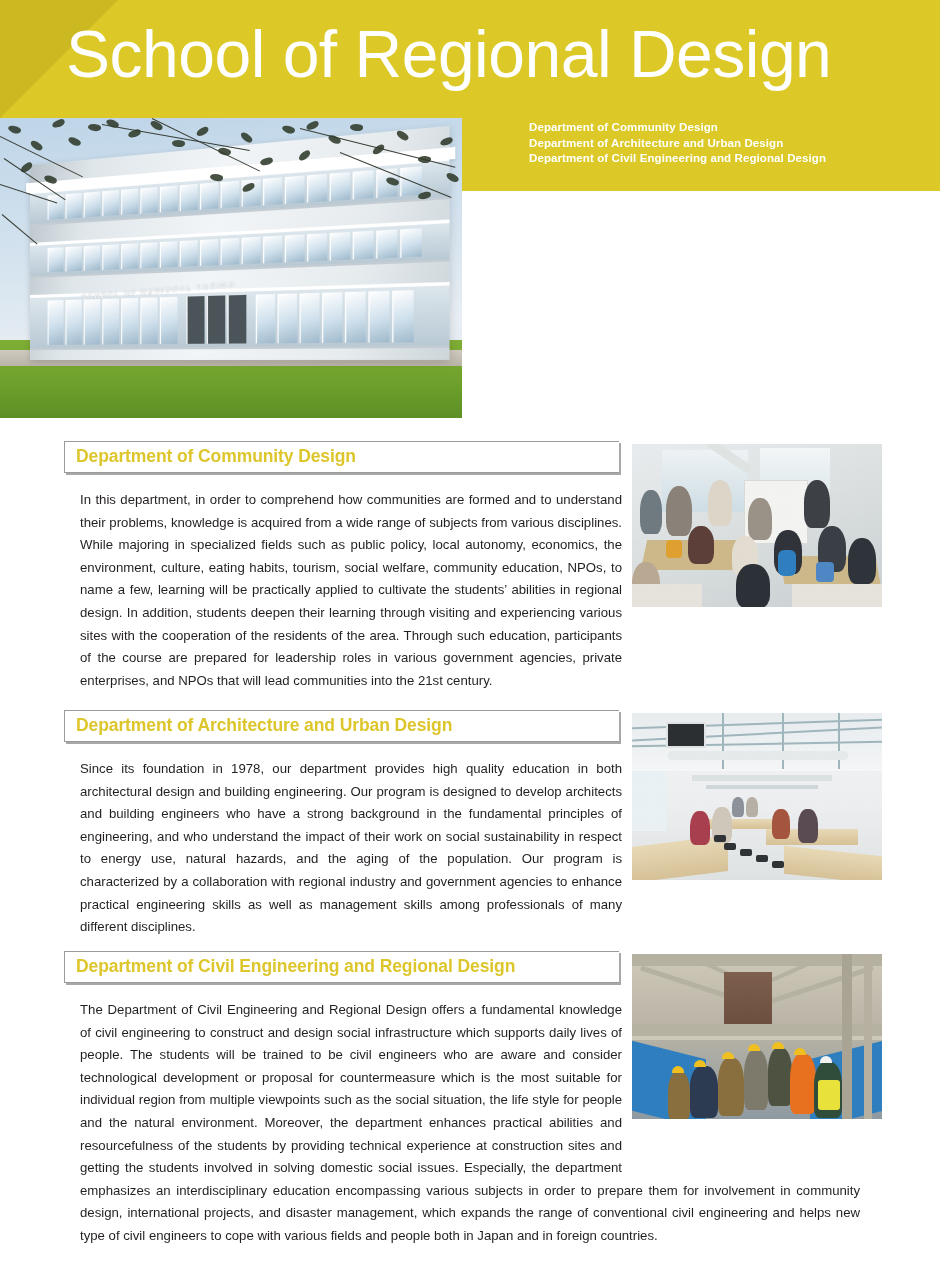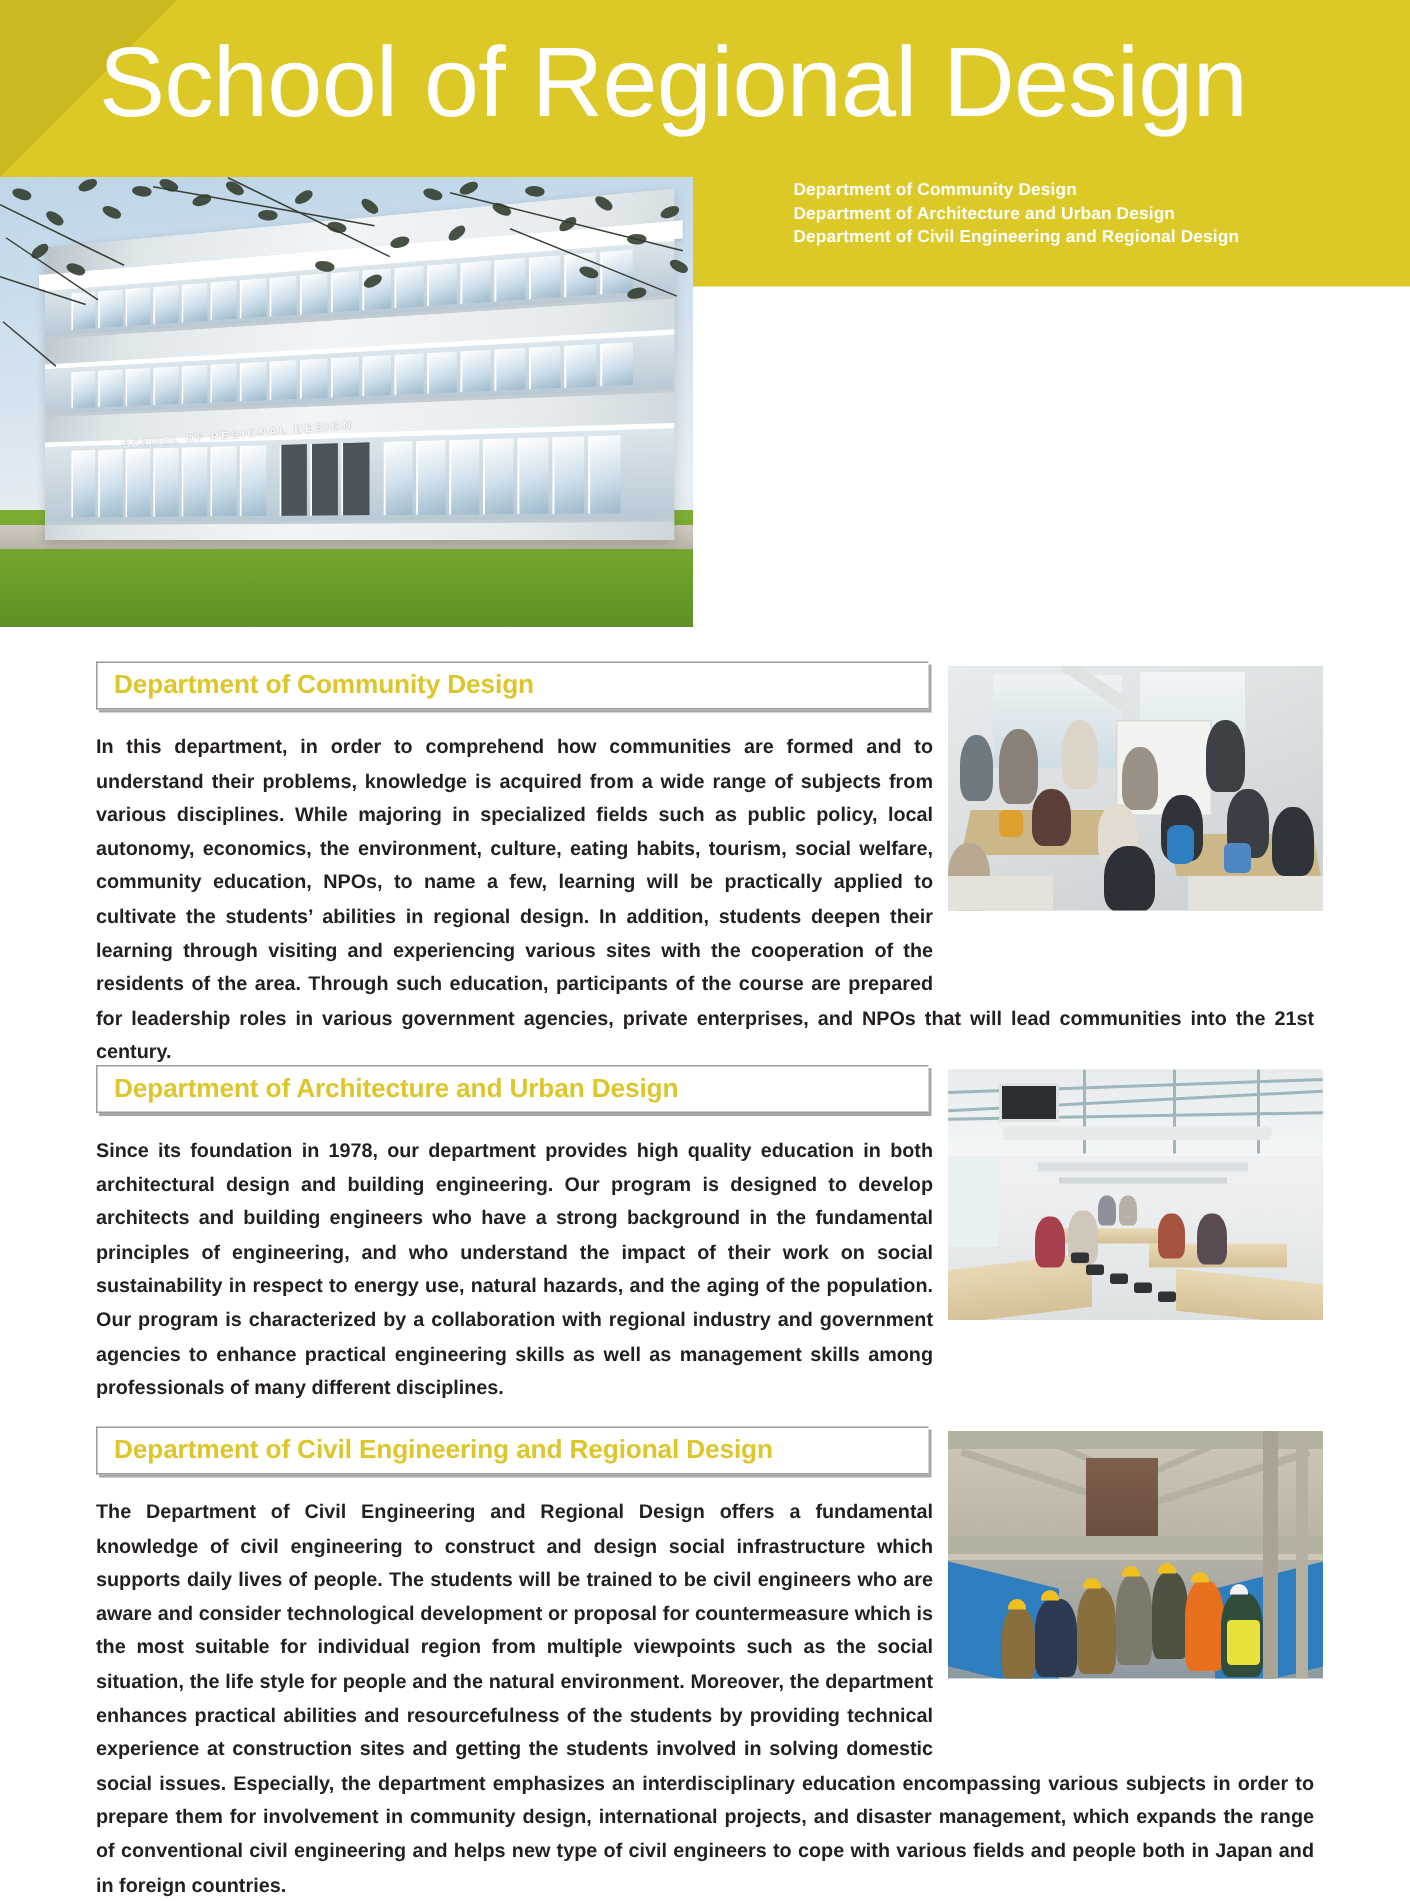--- a/index.html
+++ b/index.html
@@ -168,21 +168,21 @@
   }
 
   .body-text {
     margin: 14px 0 0 64px;
     width: 812px;
     font-size: 13.2px;
     line-height: 22.6px;
     text-align: justify;
     color: #231f20;
   }
-  .body-text p { margin: 0; font-weight: bold; }
+  .body-text p { margin: 16px; }
   
   .photo-spacer {
     float: right;
     width: 254px;
   }
   .spacer-1 { height: 176px; }
   .spacer-2 { height: 168px; }
   .spacer-3 { height: 176px; }
 
   .side-photo {

